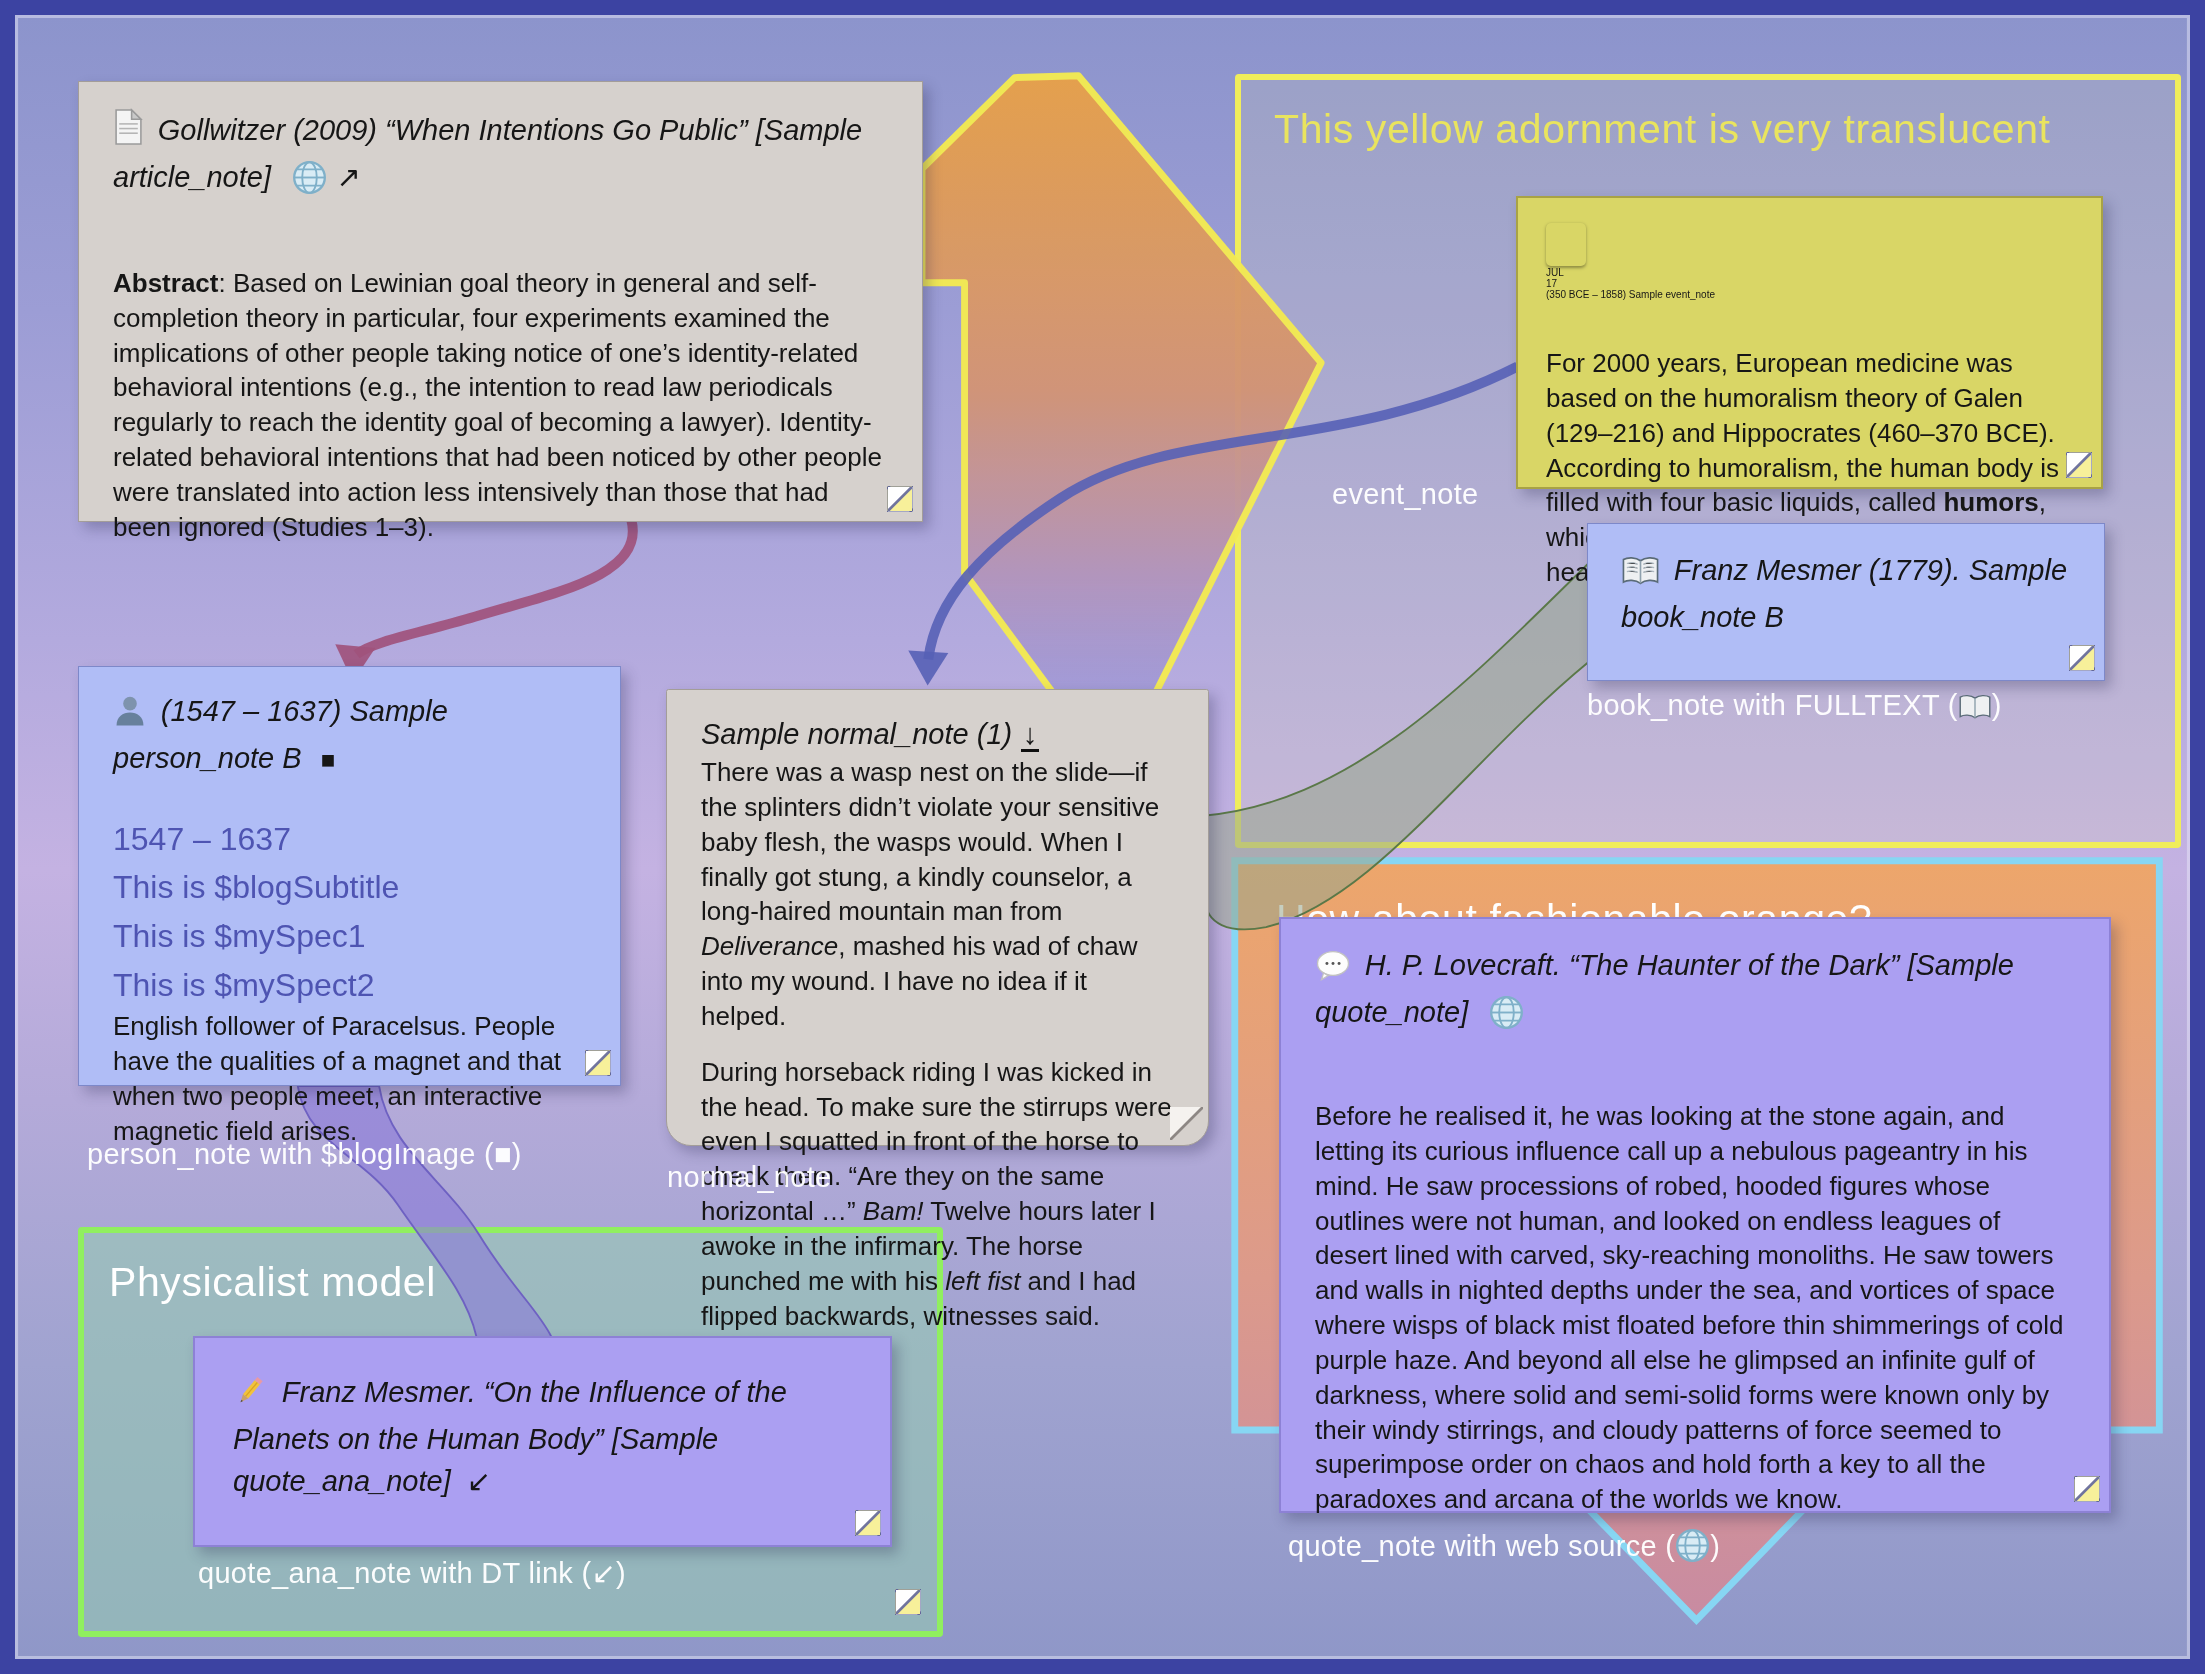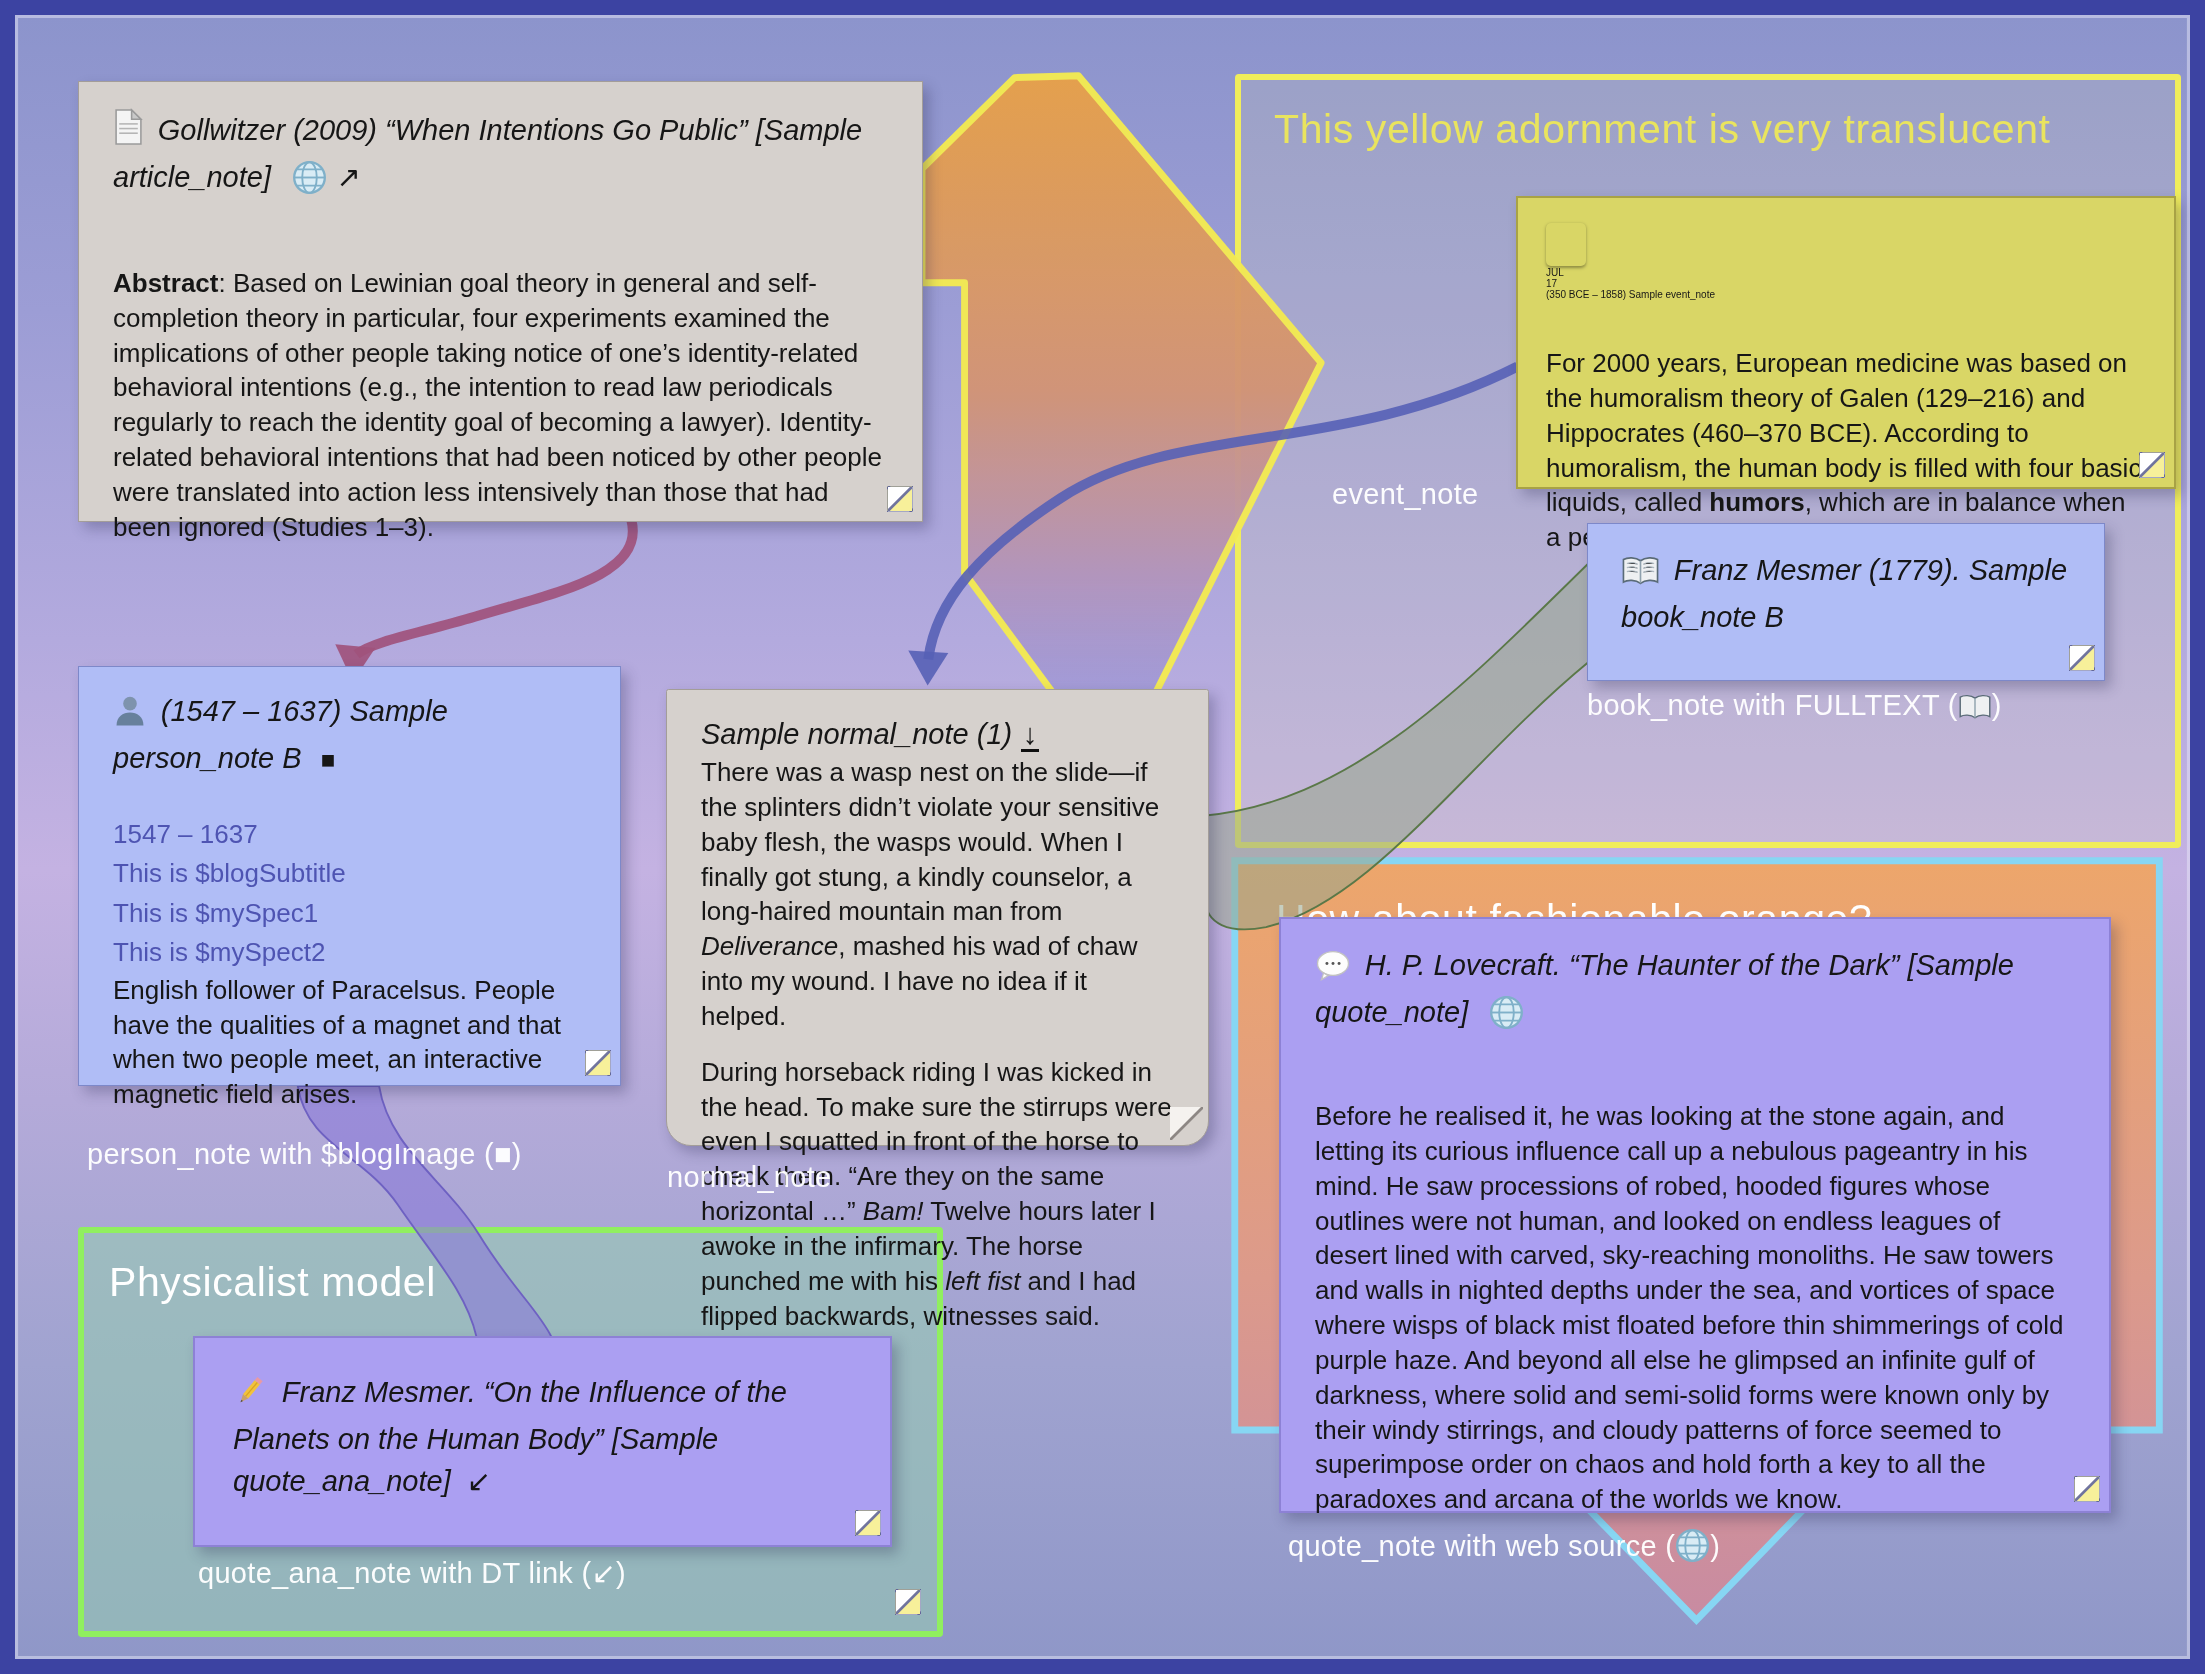--- a/index.html
+++ b/index.html
@@ -23,26 +23,26 @@
   .note .title{font-style:italic;font-size:29px;line-height:1.42;margin:0;}
   .note .body{font-size:26px;line-height:1.34;margin:0;}
   .gray{background:#d6d1cd;border:1.9px solid #a39d99;}
   .blue{background:#b0bdf6;border:1.9px solid #7d88c9;}
   .oliv{background:#d9d666;border:2.5px solid #a8a245;}
   .purp{background:#ab9ff2;border:2.5px solid #8d81d5;}
 
   #note-article{left:63px;top:66px;width:845px;height:441px;padding:26px 34px;}
   #note-person{left:63px;top:651px;width:543px;height:420px;padding:24px 34px;}
   #note-normal{left:651px;top:674px;width:543px;height:457px;padding:24px 34px;border-radius:2.5px 2.5px 25px 25px;}
-  #note-event{left:1501px;top:181px;width:660px;height:293px;padding:25px 28px;}
+  #note-event{left:1501px;top:181px;width:587px;height:293px;padding:25px 28px;}
   #note-book{left:1572px;top:508px;width:518px;height:158px;padding:26px 33px;}
   #note-quote{left:1264px;top:902px;width:832px;height:596px;padding:26px 34px;}
   #note-qa{left:178px;top:1321px;width:699px;height:211px;padding:34px 38px;}
 
-  .attrs{color:#4e54b2;font-size:26px;line-height:1.52;margin:35px 0 0 0;}
+  .attrs{color:#4e54b2;font-size:32px;line-height:1.52;margin:35px 0 0 0;}
   .mt{margin-top:36px;}
   .caption{position:absolute;color:rgba(255,255,255,.96);font-size:29px;letter-spacing:0.3px;white-space:nowrap;}
 
   .dogear{position:absolute;right:8.8px;bottom:8.8px;width:24px;height:24px;
     background:linear-gradient(135deg,#ffffff 44%,#70749e 47%,#70749e 52%,#f7f09a 55%);
     border:1.3px solid rgba(90,95,150,.55);}
   .fold{position:absolute;right:5px;bottom:5px;width:33px;height:33px;
     background:linear-gradient(135deg,#f5f2ef 46%,#8d8784 48%,#8d8784 52%,rgba(180,175,170,.0) 54%);}
 
   .cal{display:inline-block;width:40px;height:43px;vertical-align:-10px;margin-right:16.3px;border-radius:5px;overflow:hidden;box-shadow:0 1.3px 3.1px rgba(0,0,0,.35);}

